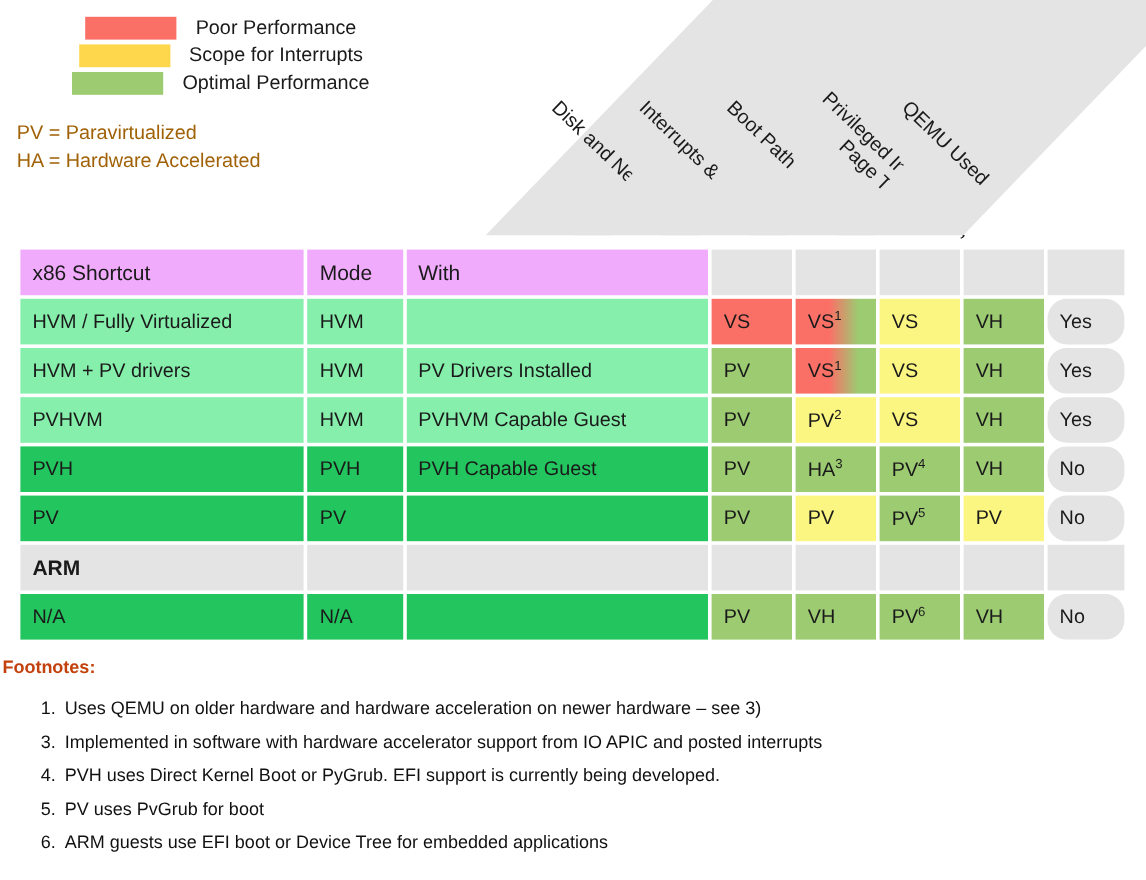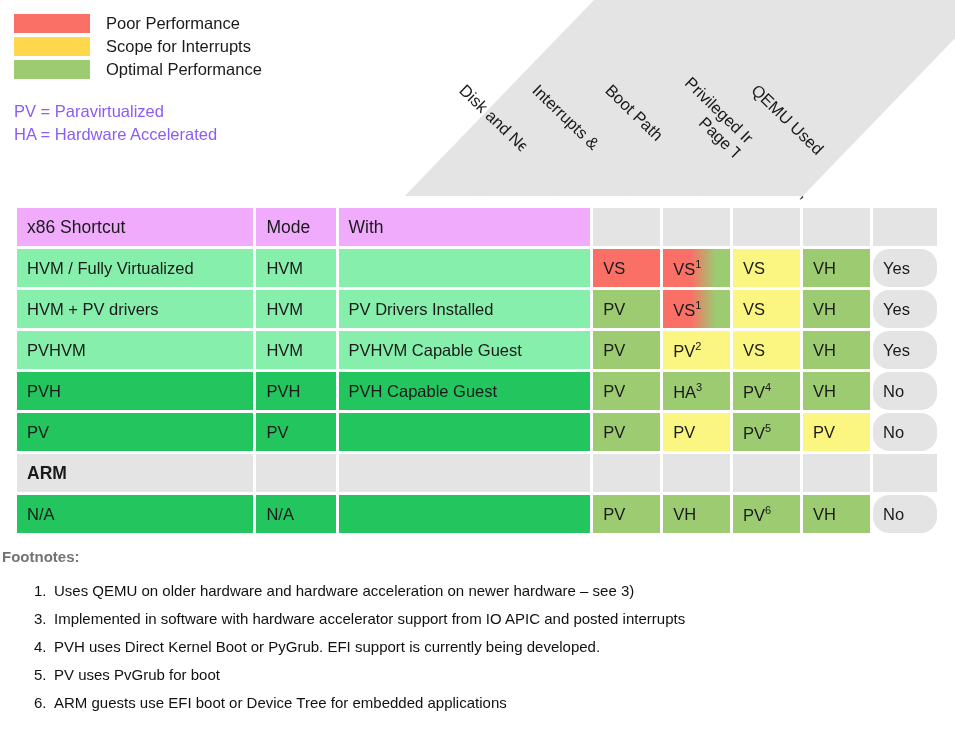--- a/index.html
+++ b/index.html
@@ -21,20 +21,21 @@
     position: absolute;
     left: 14px;
     top: 12px;
     width: 340px;
   }
   .legend-row {
     display: flex;
     align-items: center;
     height: 22px;
     margin-bottom: 1px;
+    justify-content: center;
   }
   .legend-swatch {
     width: 76px;
     height: 19px;
     flex: 0 0 76px;
   }
   .legend-label {
     margin-left: 16px;
     font-size: 16.5px;
     color: #1a1a1a;
@@ -43,21 +44,21 @@
 
   #abbrevs {
     position: absolute;
     left: 14px;
     top: 100px;
     width: 360px;
   }
   .abbrev-line {
     font-size: 16.5px;
     line-height: 23px;
-    color: #8b5cf6;
+    color: #a16207;
     white-space: nowrap;
   }
 
   
   #diag-wrap {
     position: absolute;
     left: 0;
     top: 0;
     width: 955px;
     height: 200px;
@@ -124,21 +125,21 @@
   
   #footnotes {
     position: absolute;
     left: 2px;
     top: 548px;
     width: 940px;
   }
   #fn-title {
     font-size: 15px;
     font-weight: bold;
-    color: #737373;
+    color: #c2410c;
     margin-bottom: 12px;
   }
   .fn-item {
     font-size: 15px;
     line-height: 28px;
     color: #111;
     margin-left: 32px;
     white-space: nowrap;
   }
   .fn-num { display: inline-block; width: 20px; }

